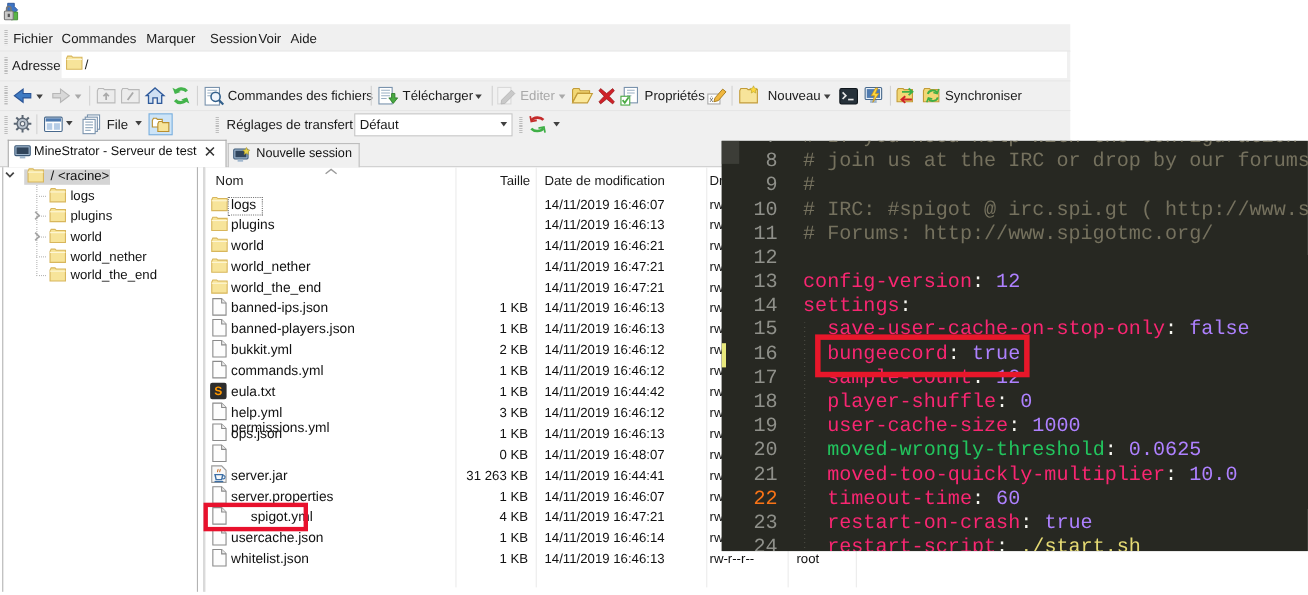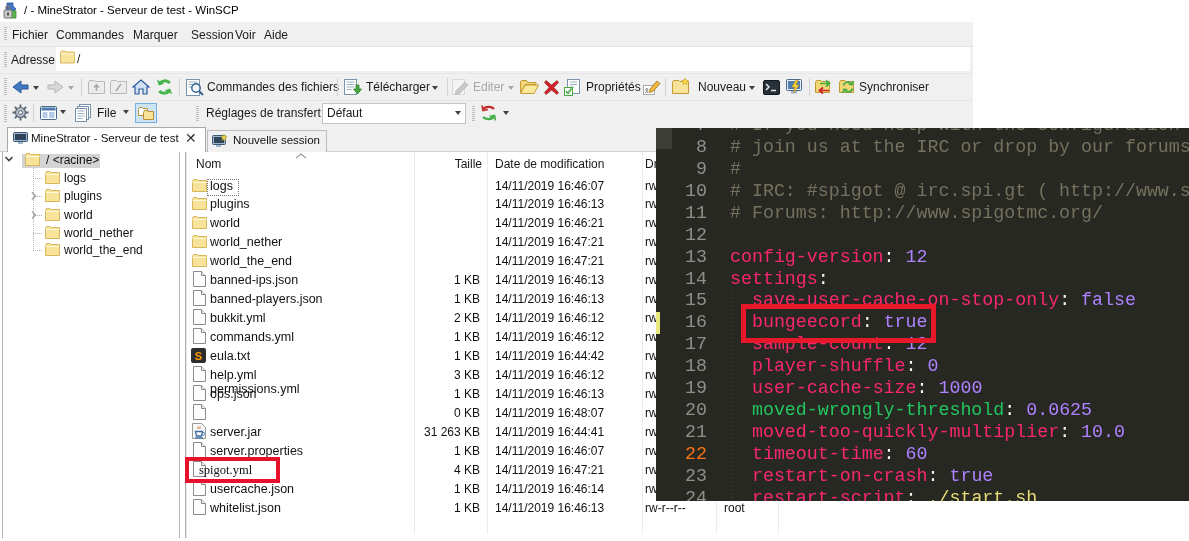--- a/index.html
+++ b/index.html
@@ -27,21 +27,20 @@
 
   <div class="abs" id="titleicon" style="left:3px;top:2px;width:16px;height:16px;">
       <svg style="left:0;top:0;" width="17" height="17" viewBox="0 0 17 17">
  <path d="M4 1 L10 1 L10 4 L13 7 L10 10 L8 8 L4 8 Z" fill="#3f76c5" stroke="#2a5397" stroke-width="0.8"></path>
  <path d="M13 16 L7 16 L7 13 L4 10 L7 7 L9 9 L13 9 Z" fill="#58b547" stroke="#3c8a2e" stroke-width="0.8"></path>
  <rect x="1" y="8" width="8" height="8" rx="1" fill="#c9c9c9" stroke="#777"></rect>
  <path d="M3 8 v-2 a2 2 0 0 1 4 0 v2" fill="none" stroke="#777" stroke-width="1.4"></path>
  <rect x="4" y="10.5" width="2" height="3" fill="#555"></rect>
 </svg>
     </div>
-  <div class="abs" style="left:24px;top:4px;font-size:11.5px;color:#000;">/ - MineStrator - Serveur de test - WinSCP</div>
 
   <div class="bar" style="top:22px;height:24px;border-bottom:1px solid #e4e4e4;"></div>
   <div class="grip" style="left:4px;top:27px;height:14px;"></div>
   <div id="menubar">
       <div class="abs" style="left:12px;top:28px;font-size:12px;color:#1a1a1a;">Fichier</div>
       <div class="abs" style="left:56px;top:28px;font-size:12px;color:#1a1a1a;">Commandes</div>
       <div class="abs" style="left:133px;top:28px;font-size:12px;color:#1a1a1a;">Marquer</div>
       <div class="abs" style="left:191px;top:28px;font-size:12px;color:#1a1a1a;">Session</div>
       <div class="abs" style="left:235px;top:28px;font-size:12px;color:#1a1a1a;">Voir</div>
       <div class="abs" style="left:264px;top:28px;font-size:12px;color:#1a1a1a;">Aide</div>
@@ -434,21 +433,21 @@
   </svg>
       <div class="row-name" style="left:210px;top:444px;">server.properties</div>
       <div class="row-size" style="left:410px;top:444px;">1 KB</div>
       <div class="row-date" style="left:495px;top:444px;">14/11/2019 16:46:07</div>
       <div class="row-rw" style="left:645px;top:444px;">rw-r--r--</div>
       <div class="row-rw" style="left:724px;top:444px;">root</div>
       <svg style="left:193px;top:461px;" width="13" height="16" viewBox="0 0 13 16">
     <path d="M0.5 0.5 L8.5 0.5 L12.5 4.5 L12.5 15.5 L0.5 15.5 Z" fill="#fdfdfd" stroke="#8a8a8a" stroke-width="1"></path>
     <path d="M8.5 0.5 L8.5 4.5 L12.5 4.5" fill="#eee" stroke="#8a8a8a" stroke-width="1"></path>
   </svg>
-      <div class="row-name" style="left:199px;top:463px;font-family:Liberation Serif, serif;">spigot.yml</div>
+      <div class="row-name" style="left:228px;top:463px;">spigot.yml</div>
       <div class="row-size" style="left:410px;top:463px;">4 KB</div>
       <div class="row-date" style="left:495px;top:463px;">14/11/2019 16:47:21</div>
       <div class="row-rw" style="left:645px;top:463px;">rw-r--r--</div>
       <div class="row-rw" style="left:724px;top:463px;">root</div>
       <svg style="left:193px;top:480px;" width="13" height="16" viewBox="0 0 13 16">
     <path d="M0.5 0.5 L8.5 0.5 L12.5 4.5 L12.5 15.5 L0.5 15.5 Z" fill="#fdfdfd" stroke="#8a8a8a" stroke-width="1"></path>
     <path d="M8.5 0.5 L8.5 4.5 L12.5 4.5" fill="#eee" stroke="#8a8a8a" stroke-width="1"></path>
   </svg>
       <div class="row-name" style="left:210px;top:482px;">usercache.json</div>
       <div class="row-size" style="left:410px;top:482px;">1 KB</div>

